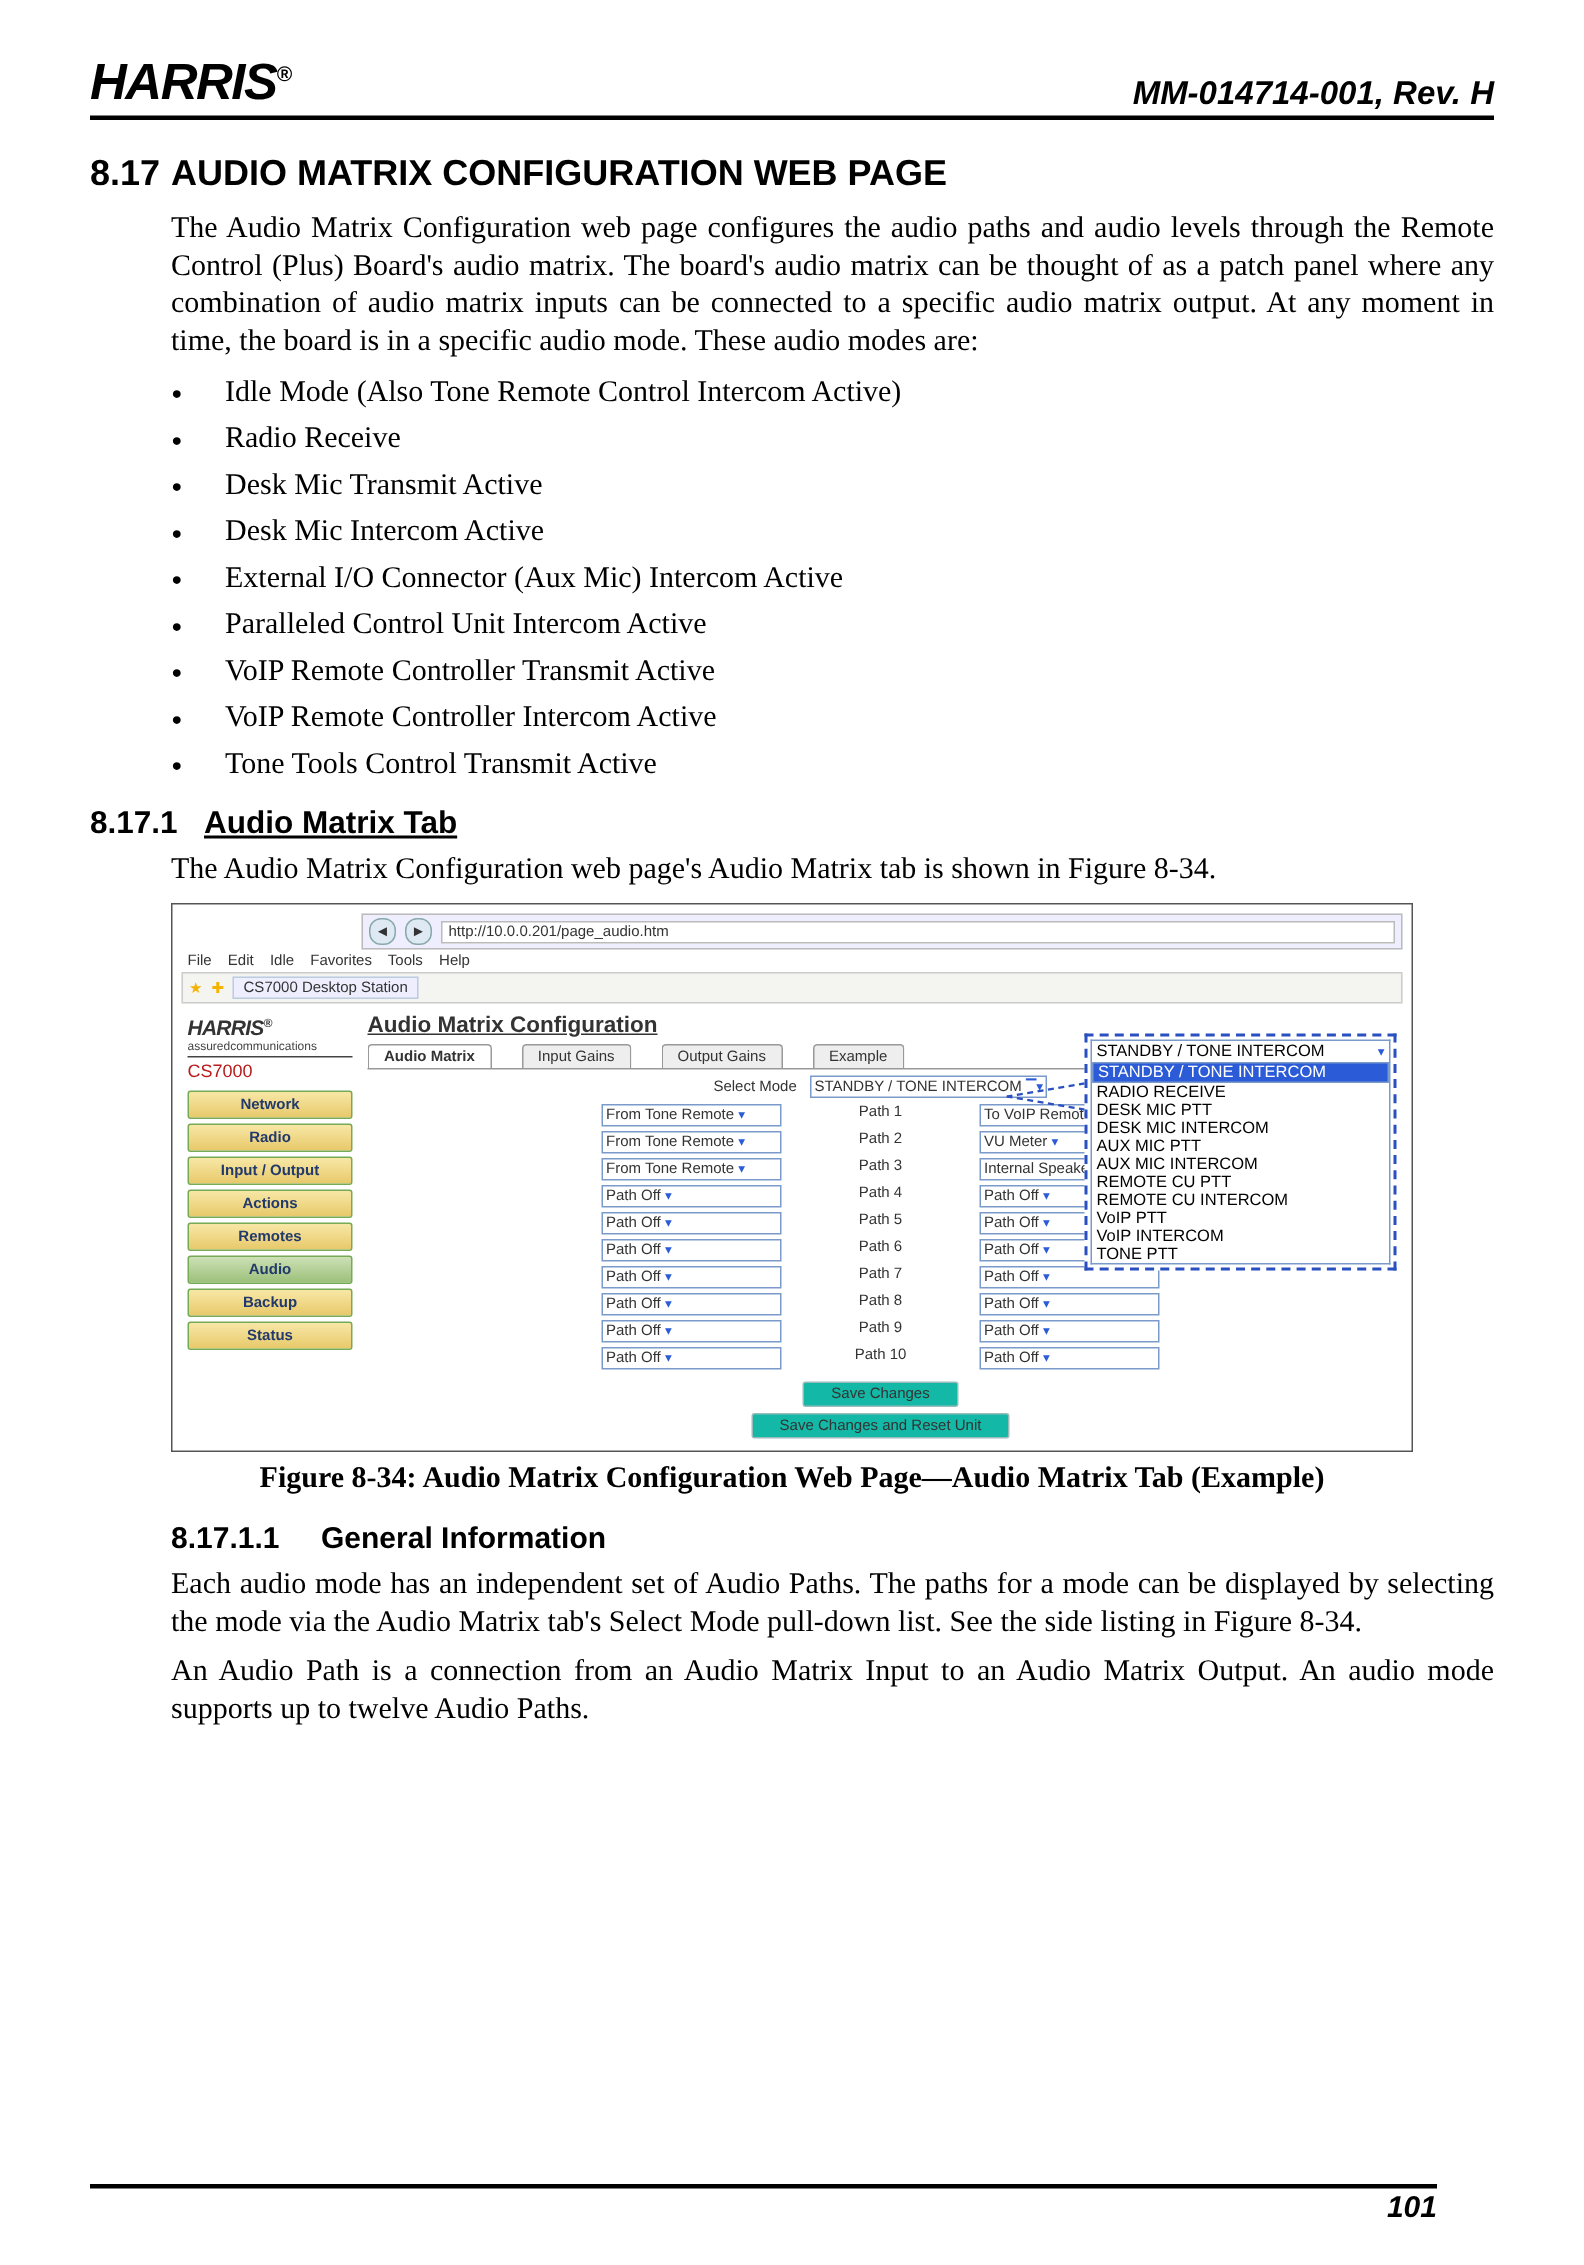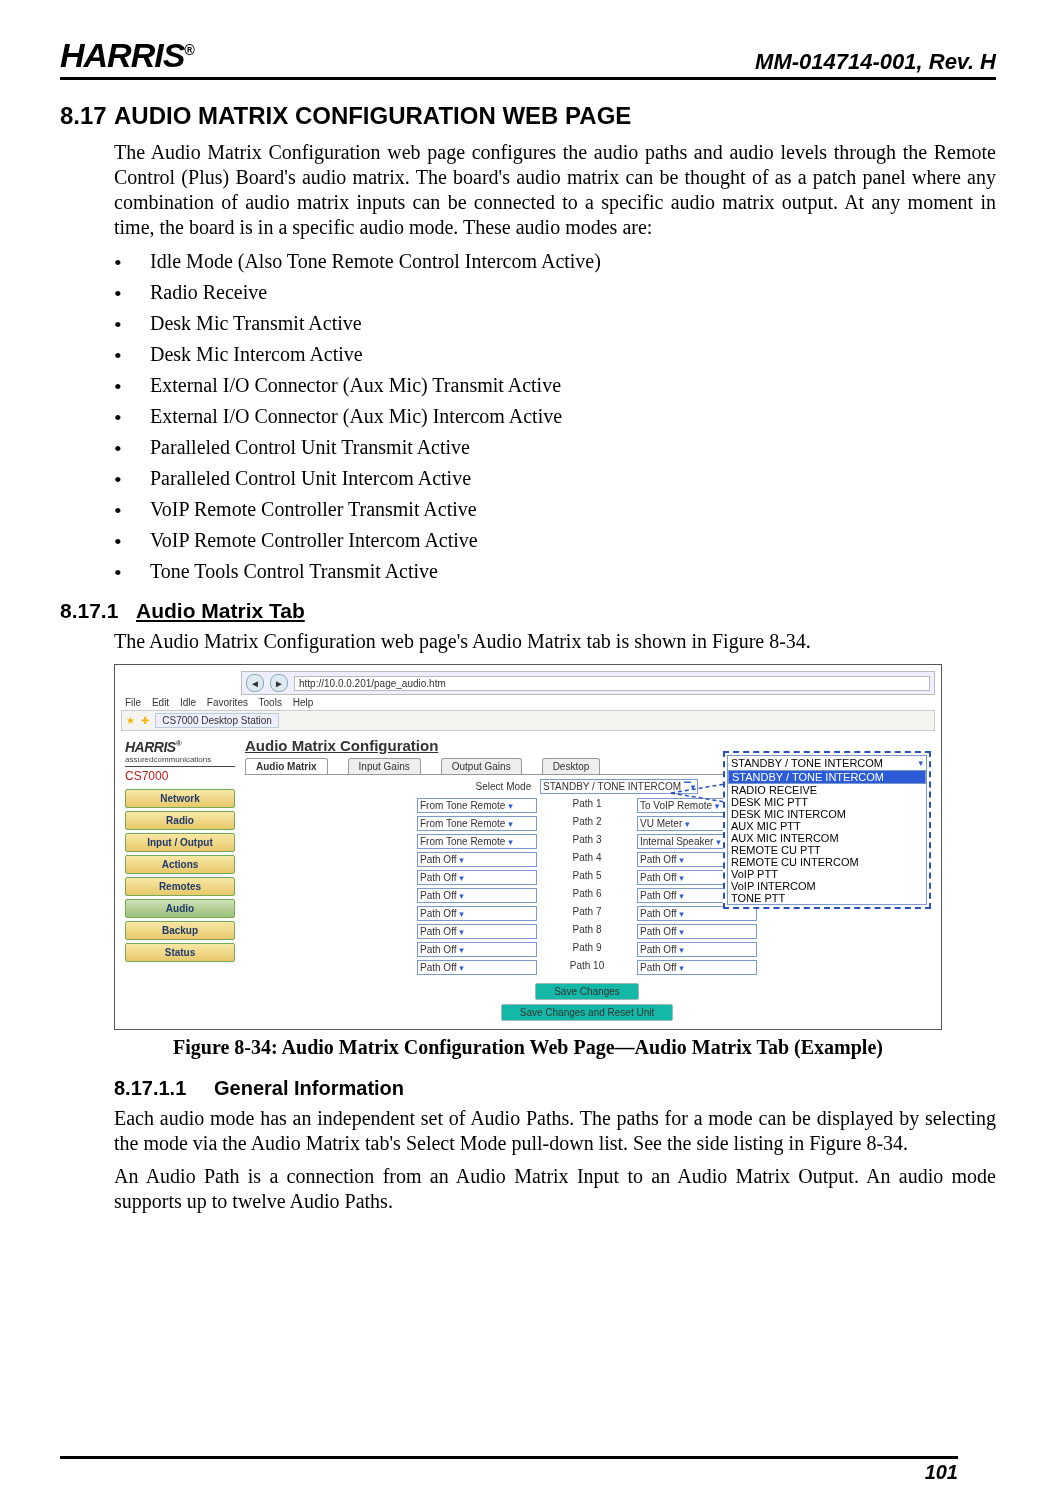--- a/index.html
+++ b/index.html
@@ -37,21 +37,21 @@
   .navitem{display:block;border:1px solid #7a5;background:linear-gradient(#f7e7a6,#e8c96a);color:#223a6b;font-weight:700;text-align:center;font-size:10px;padding:3px 0;margin-bottom:3px;border-radius:2px}
   .navitem.active{background:linear-gradient(#cde0b6,#9cc07a)}
   .main{flex:1;padding:0 6px}
   .pgtitle{font-weight:700;text-decoration:underline;font-size:15px;margin:2px 0 4px 0}
   .tabs{display:flex;border-bottom:1px solid #999;gap:0}
   .tab{border:1px solid #999;border-bottom:none;padding:2px 10px;font-size:10px;background:#eee;margin-right:20px;border-radius:3px 3px 0 0}
   .tab.active{background:#fff;font-weight:700}
   .modeRow{text-align:center;margin:6px 0}
   .modeRow label{font-size:10px;margin-right:6px}
   .sel{font-size:10px;border:1px solid #7a9acb;background:#fff;padding:1px 2px}
-  .pathgrid{display:grid;grid-template-columns:120px 80px 120px;gap:3px 10px;justify-content:center;font-size:10px}
+  .pathgrid{display:grid;grid-template-columns:120px 80px 120px;gap:3px 26px;justify-content:center;font-size:10px}
   .pathgrid .lbl{text-align:center}
   .btnrow{text-align:center;margin-top:6px}
   .btn{font-size:10px;border:1px solid #9bb;background:#14b8a6;padding:2px 18px;margin:2px;border-radius:2px;display:inline-block}
   .callout{position:absolute;right:10px;top:86px;width:200px;border:2px dashed #2a4fc0;padding:2px;background:#fff}
   .callout .opt{border:1px solid #7a9acb;font-size:11px;font-family:Arial,Helvetica,sans-serif;padding:1px 3px}
   .callout .opt.first{background:#fff;display:flex;justify-content:space-between;align-items:center;border-bottom:none}
   .callout .opt.sel2{background:#2b5bd7;color:#fff}
   .callout .list{border:1px solid #7a9acb;border-top:none}
   .callout .list div{font-size:11px;font-family:Arial,Helvetica,sans-serif;padding:0 3px}
   .calloutArrows{position:absolute;right:210px;top:118px;width:60px;height:20px}
@@ -74,23 +74,21 @@
 <div class="h1">
   <span class="secnum">8.17</span><span>AUDIO MATRIX CONFIGURATION WEB PAGE</span>
 </div>
 <div class="body">The Audio Matrix Configuration web page configures the audio paths and audio levels through the Remote Control (Plus) Board's audio matrix.  The board's audio matrix can be thought of as a patch panel where any combination of audio matrix inputs can be connected to a specific audio matrix output.  At any moment in time, the board is in a specific audio mode. These audio modes are:</div>
 
 <ul class="modes">
   <li>Idle Mode (Also Tone Remote Control Intercom Active)</li>
   <li>Radio Receive</li>
   <li>Desk Mic Transmit Active</li>
   <li>Desk Mic Intercom Active</li>
-  <li>External I/O Connector (Aux Mic) Transmit Active</li>
   <li>External I/O Connector (Aux Mic) Intercom Active</li>
-  <li>Paralleled Control Unit Transmit Active</li>
   <li>Paralleled Control Unit Intercom Active</li>
   <li>VoIP Remote Controller Transmit Active</li>
   <li>VoIP Remote Controller Intercom Active</li>
   <li>Tone Tools Control Transmit Active</li>
 </ul>
 
 <div class="h2">
   <span class="num">8.17.1</span><span class="title">Audio Matrix Tab</span>
 </div>
 <div class="body">The Audio Matrix Configuration web page's Audio Matrix tab is shown in Figure 8-34.</div>
@@ -128,21 +126,21 @@
         <span class="navitem active">Audio</span>
         <span class="navitem">Backup</span>
         <span class="navitem">Status</span>
       </div>
       <div class="main">
         <div class="pgtitle">Audio Matrix Configuration</div>
         <div class="tabs">
           <div class="tab active">Audio Matrix</div>
           <div class="tab">Input Gains</div>
           <div class="tab">Output Gains</div>
-          <div class="tab">Desktop</div>
+          <div class="tab">Example</div>
         </div>
         <div class="modeRow">
           <label>Select Mode</label>
           <span class="sel"><span>STANDBY / TONE INTERCOM</span> <span class="chev">▔▾</span></span>
         </div>
         <div class="pathgrid" id="pathgrid">
               <span class="sel">From Tone Remote <span class="chev">▾</span></span>
               <span class="lbl">Path 1</span>
               <span class="sel">To VoIP Remote <span class="chev">▾</span></span>
               <span class="sel">From Tone Remote <span class="chev">▾</span></span>

